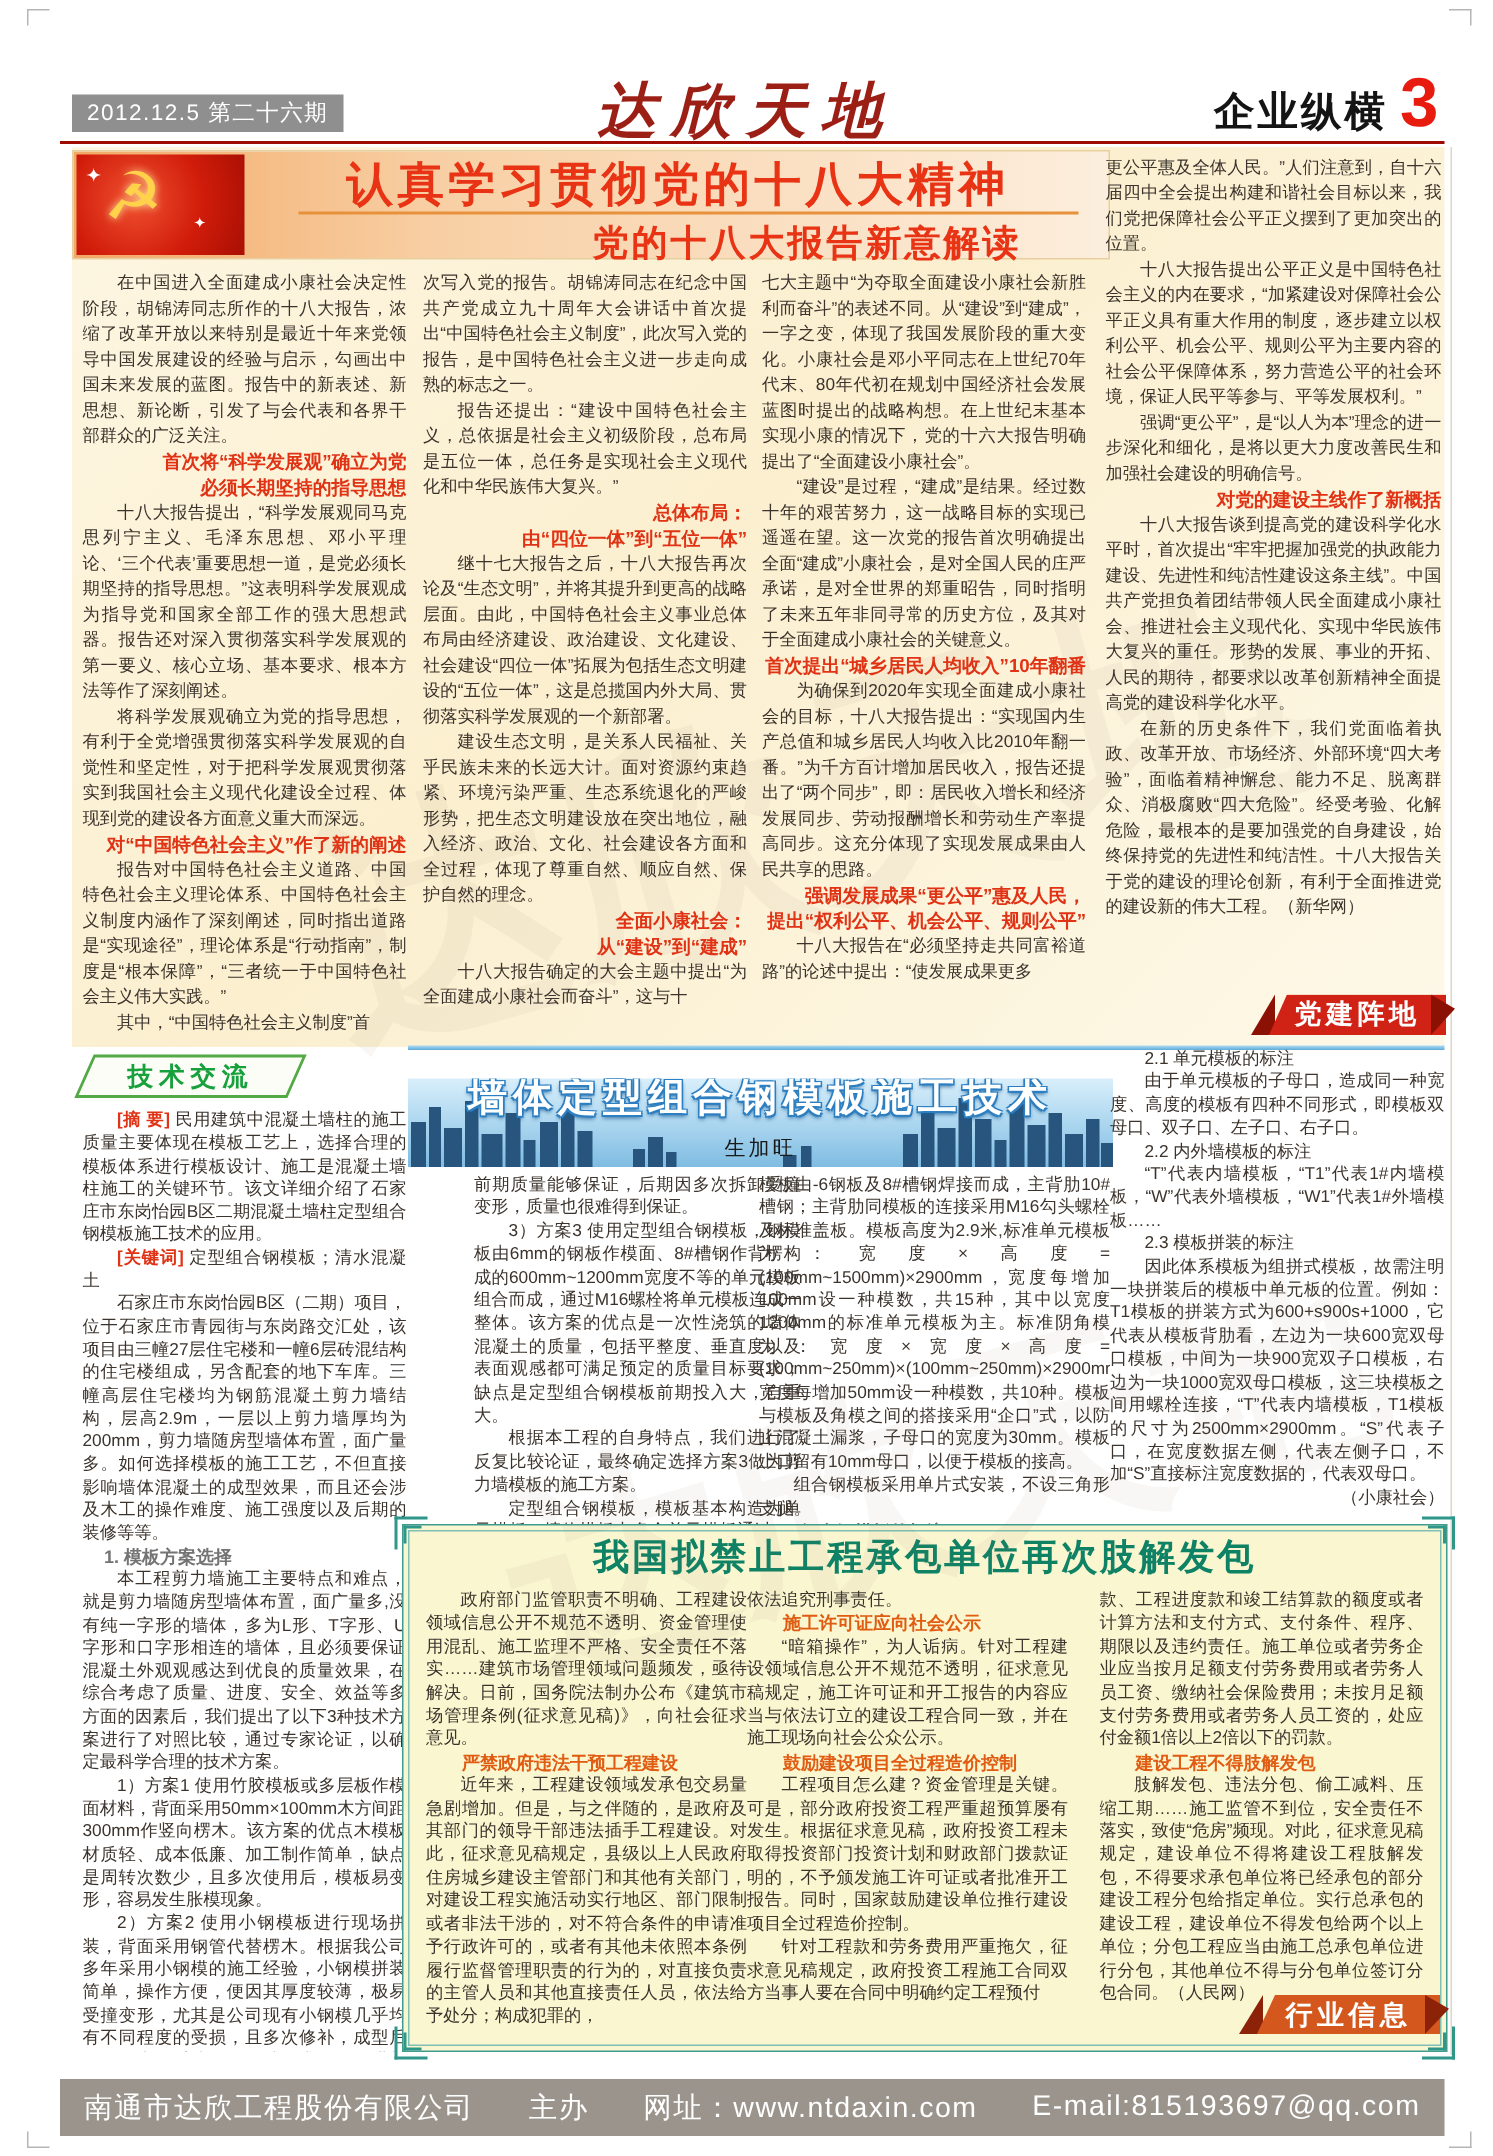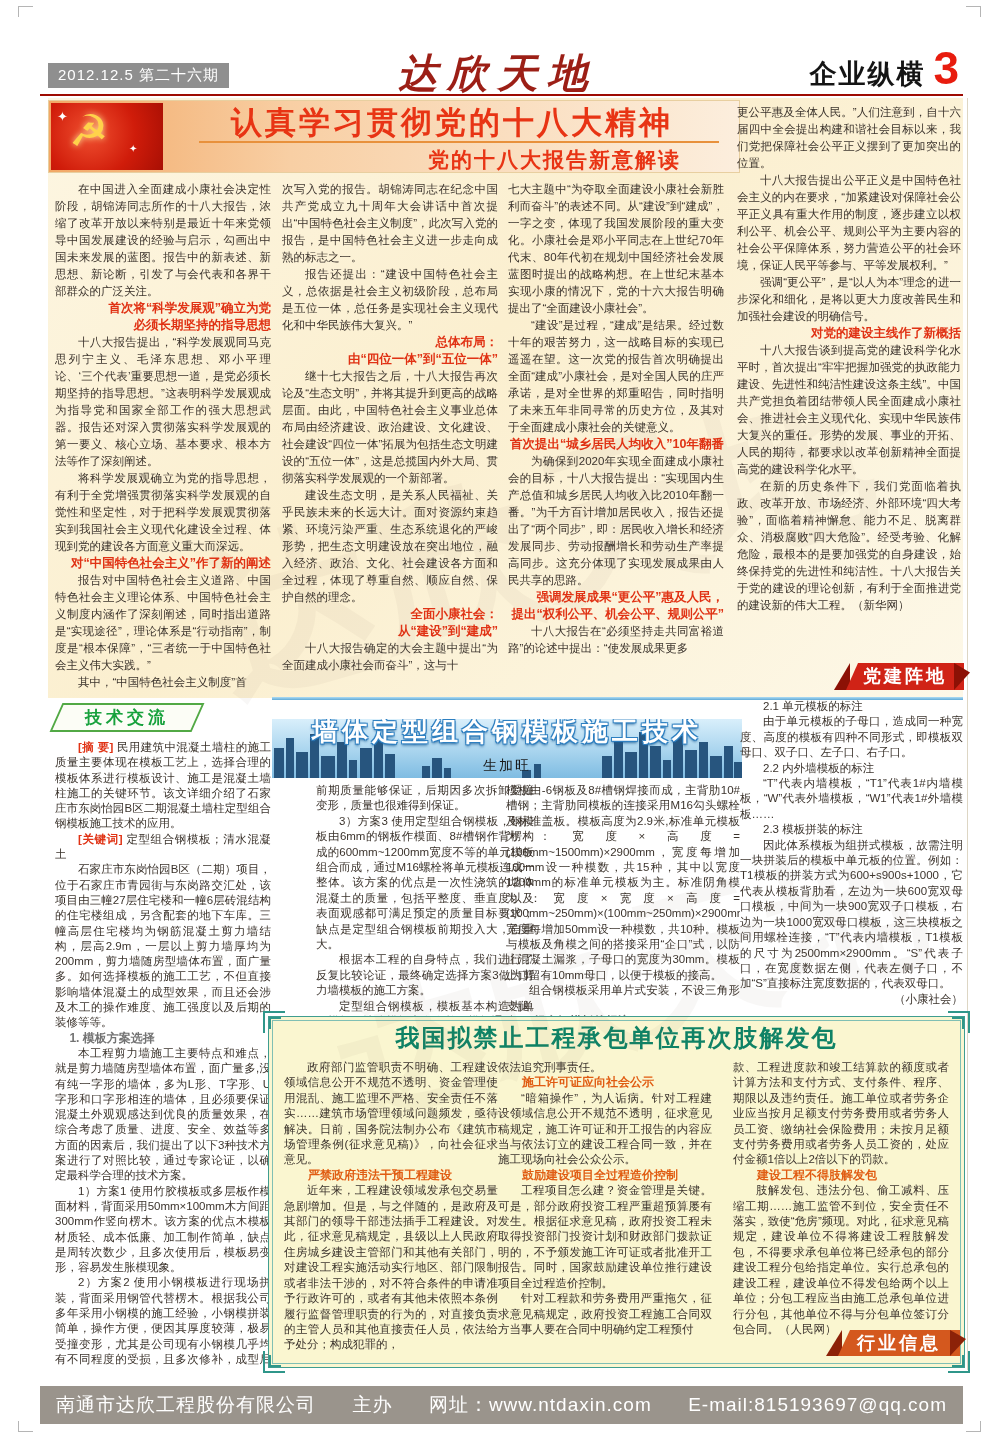--- a/index.html
+++ b/index.html
@@ -34,21 +34,21 @@
   .emblem{position:absolute;left:2px;top:2px;width:112px;height:67px;overflow:hidden;
     background:radial-gradient(circle at 35% 45%,#f05030 0%,#d01c0a 55%,#a80f04 100%);}
   .emblem .hs{position:absolute;left:18px;top:2px;font-size:44px;color:#ffd24a;text-shadow:0 0 6px #fff0a0;}
   .emblem .sp1,.emblem .sp2{position:absolute;color:#ffffff;font-size:13px;}
   .emblem .sp1{left:6px;top:6px;}
   .emblem .sp2{left:78px;top:40px;font-size:10px;}
   .lead-title{position:absolute;left:122px;top:1px;right:6px;text-align:center;
     font-size:31px;font-weight:bold;color:#e83414;letter-spacing:3px;font-family:"Liberation Serif",serif;}
   .lead-title-rule{position:absolute;left:150px;right:20px;top:40px;height:2px;background:#e8913c;}
   .lead-subtitle{position:absolute;left:122px;right:30px;top:45px;text-align:right;
-    font-size:21px;font-weight:bold;color:#e83414;letter-spacing:2px;padding-right:28px;}
+    font-size:24px;font-weight:bold;color:#e83414;letter-spacing:2px;padding-right:28px;}
 
   
   .col{position:absolute;text-align:justify;color:#3b332c;font-size:11.5px;line-height:17px;overflow:hidden;}
   .blk{margin:0;}
   .para{text-indent:2em;}
   .para-noindent{text-indent:0;}
   .para-right{text-align:right;text-indent:0;}
   .head-red{color:#e03214;font-weight:bold;text-align:right;font-size:12.5px;text-indent:0;}
   .head-blue{color:#737373;font-weight:bold;text-indent:1.2em;font-size:12px;}
   .head-orange{color:#e05c12;font-weight:bold;text-indent:2em;font-size:12px;}

